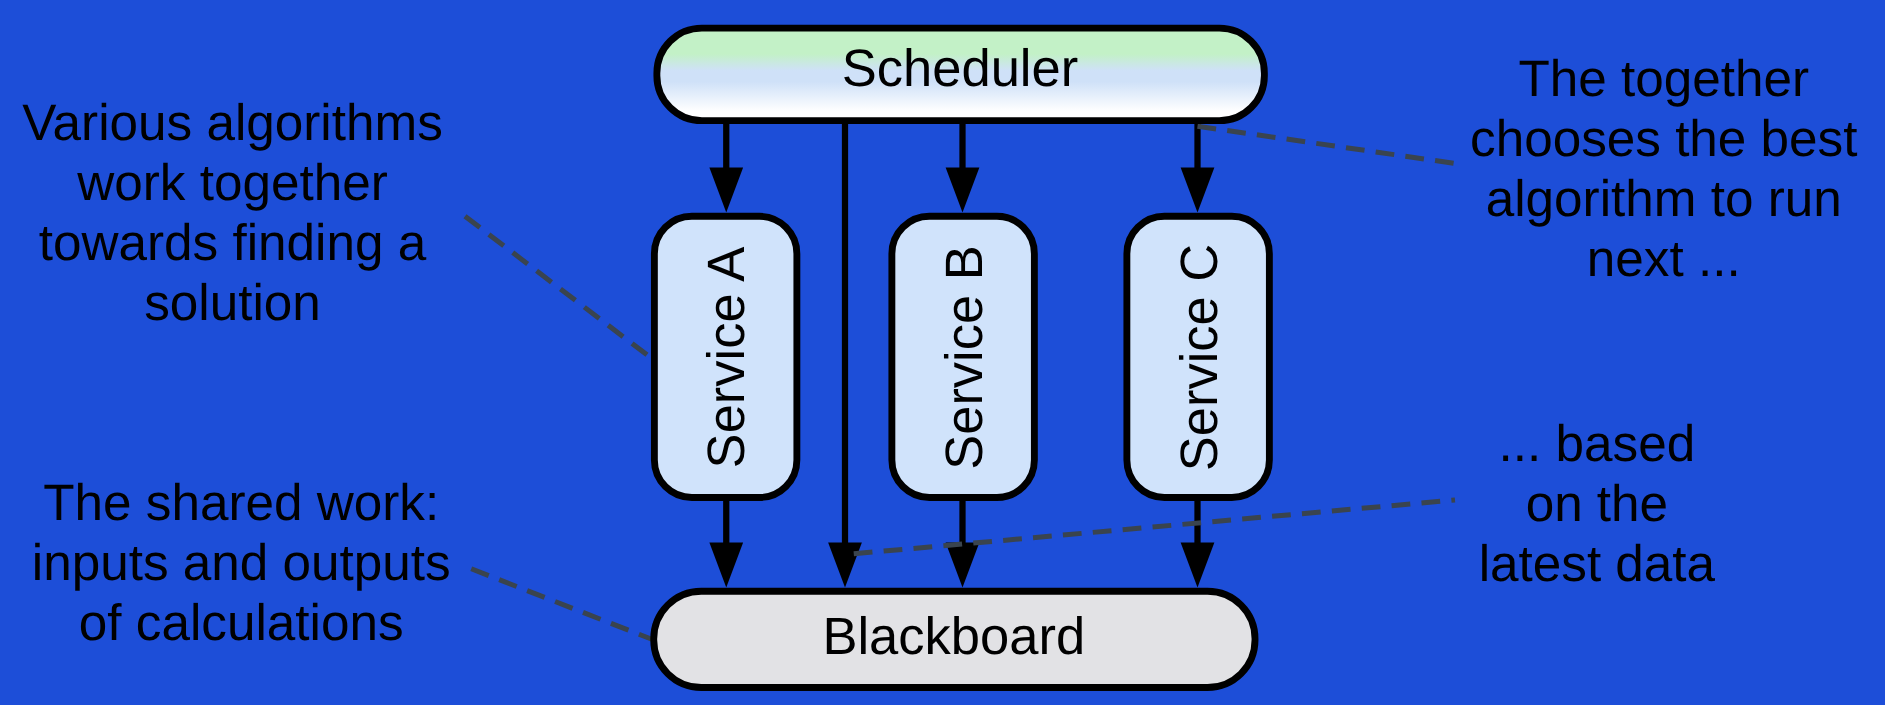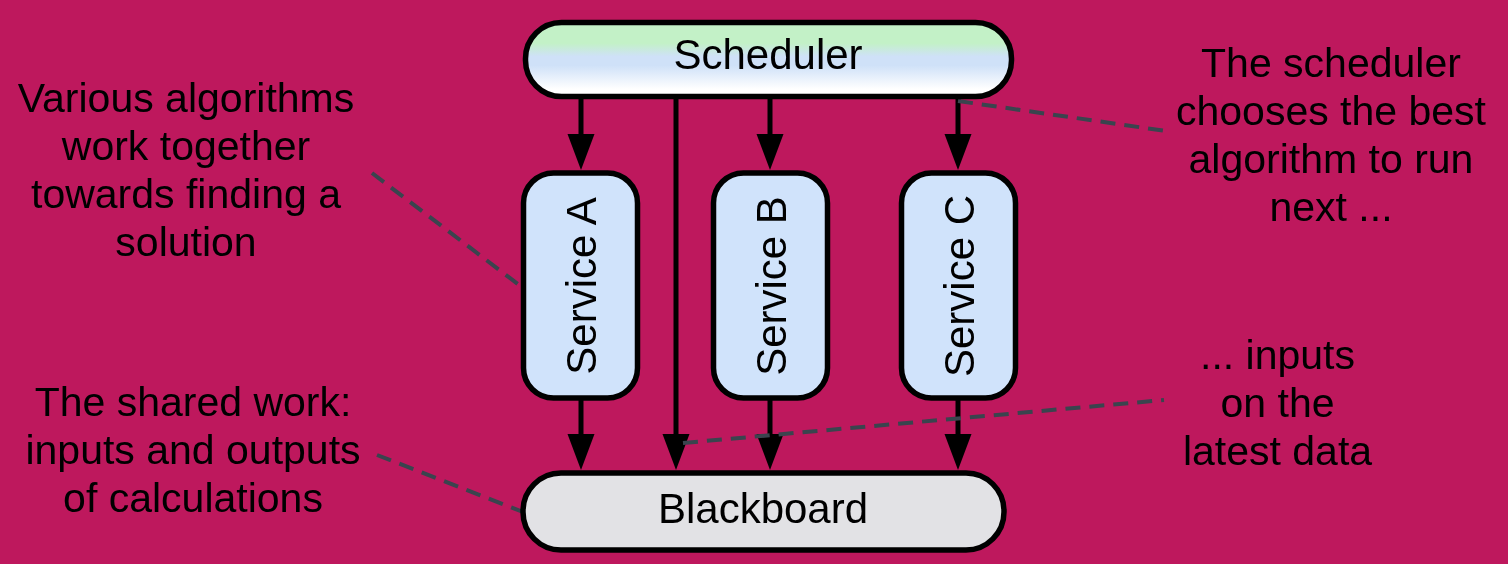--- a/index.html
+++ b/index.html
@@ -4,21 +4,21 @@
 <style>
   html, body {
     margin: 0;
     padding: 0;
     background: #ffffff;
   }
   .stage {
     position: relative;
     width: 1508px;
     height: 564px;
-    background: #be185d;
+    background: #1d4ed8;
     overflow: hidden;
     font-family: "Liberation Sans", sans-serif;
   }
   .stage svg {
     position: absolute;
     left: 0;
     top: 0;
   }
   .node-label {
     font-family: "Liberation Sans", sans-serif;
@@ -109,22 +109,22 @@
 
   <div class="note note-top-left">Various algorithms
 work together
 towards finding a
 solution</div>
 
   <div class="note note-bottom-left">The shared work:
 inputs and outputs
 of calculations</div>
 
-  <div class="note note-top-right">The scheduler
+  <div class="note note-top-right">The together
 chooses the best
 algorithm to run
 next ...</div>
 
-  <div class="note note-bottom-right">... inputs
+  <div class="note note-bottom-right">... based
 on the
 latest data</div>
 
 </div>
 
 </body></html>

